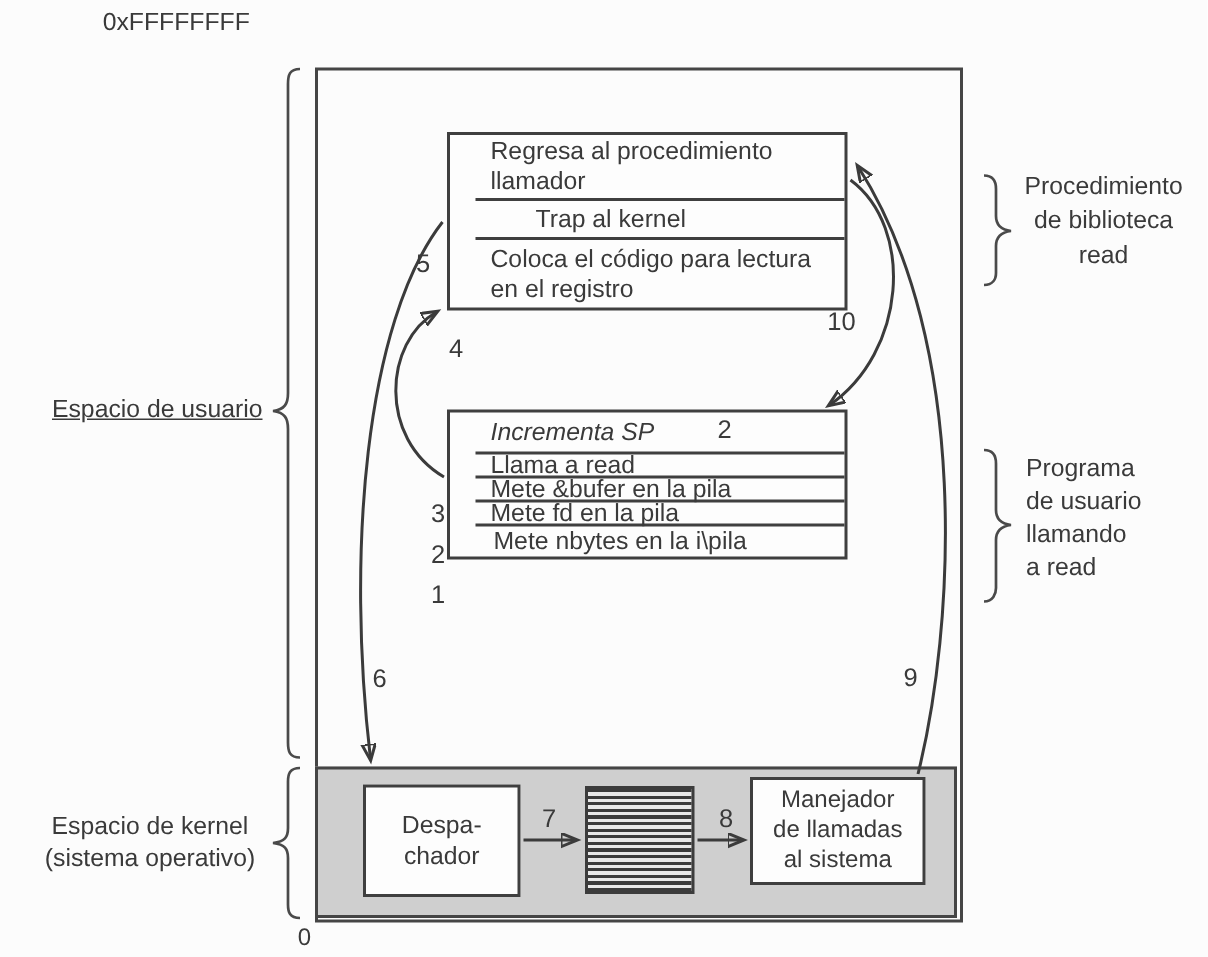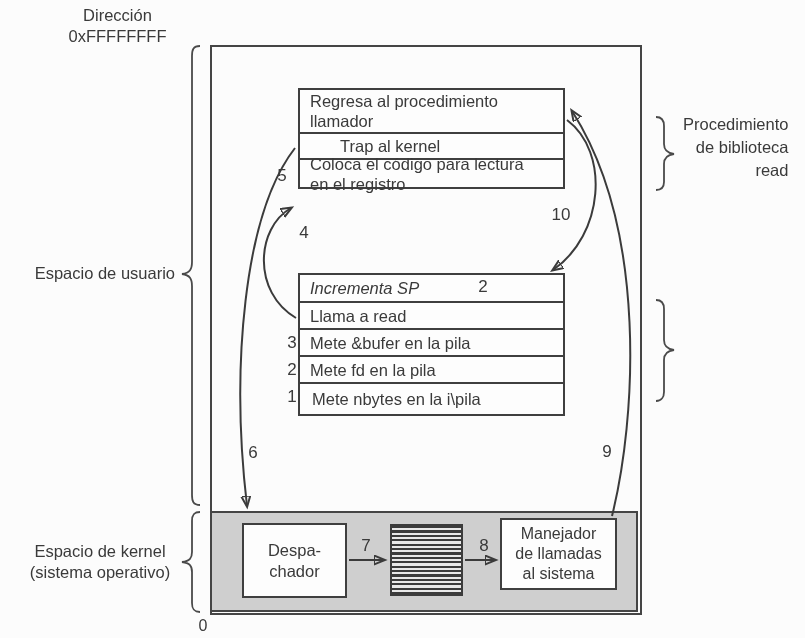--- a/index.html
+++ b/index.html
@@ -23,53 +23,53 @@
   }
   
   .stackbox{
     width:267px;border:2px solid #3f3f3f;background:#fdfdfd;
     box-sizing:border-box;z-index:3;
   }
   .stackbox .row{
     display:flex;align-items:center;
     border-bottom:2px solid #3f3f3f;
     padding-left:10px;box-sizing:border-box;
-    font-size:16.5px;line-height:20px;
+    font-size:16.5px;line-height:20px;margin-left:17px;
   }
   .stackbox .row:last-child{border-bottom:none;}
   .stackbox .row span{display:block;max-width:215px;}
   #library-box{left:298px;top:88px;}
   #library-box .r1{height:44px;}
   #library-box .r2{height:26px;padding-left:40px;}
-  #library-box .r3{height:27px;}
+  #library-box .r3{height:45px;}
   #user-box{left:298px;top:273px;}
-  #user-box .row{height:27px;}
+  #user-box .row{height:16px;}
   #user-box .r1{height:28px;font-style:italic;}
-  #user-box .r5{height:30px;padding-left:12px;}
+  #user-box .r5{height:20px;padding-left:12px;}
   
   .kbox{
     border:2px solid #3f3f3f;background:#fdfdfd;box-sizing:border-box;
     display:flex;flex-direction:column;align-items:center;justify-content:center;
     text-align:center;z-index:4;font-size:16.5px;line-height:21px;
   }
   #dispatcher-box{left:242px;top:523px;width:105px;height:75px;}
   #handler-box{left:500px;top:518px;width:117px;height:72px;font-size:16px;line-height:20px;}
   #hatch-box{
     left:390px;top:524px;width:73px;height:72px;z-index:4;
     border:2px solid #3c3c3c;box-sizing:border-box;
     background:repeating-linear-gradient(to bottom,
       #3c3c3c 0px,#3c3c3c 2.2px,#e9e9e9 2.2px,#e9e9e9 4.4px);
   }
   
   .lbl{font-size:16.5px;line-height:21px;z-index:6;}
   #address-label{left:50px;top:5px;width:135px;text-align:center;}
-  #user-space-label{left:18px;top:263px;width:157px;text-align:right;}
+  #user-space-label{left:18px;top:263px;width:157px;text-align:right;text-decoration:underline;}
   #kernel-space-label{left:16px;top:541px;width:168px;text-align:center;}
   #zero-label{left:192px;top:615px;width:22px;text-align:center;font-size:16px;}
-  #library-brace-label{left:683px;top:113px;text-align:right;line-height:23px;}
+  #library-brace-label{left:683px;top:113px;text-align:center;line-height:23px;}
   #program-brace-label{left:684px;top:301px;text-align:left;line-height:22px;}
   
   .step{
     position:absolute;z-index:7;font-size:17px;line-height:18px;
     width:22px;text-align:center;color:#3a3a3a;
   }
   
   #overlay{position:absolute;left:0;top:0;width:805px;height:638px;z-index:5;pointer-events:none;}
   #overlay path{fill:none;stroke:#3b3b3b;stroke-width:2px;}
   #overlay path.brace{stroke-width:1.8px;stroke:#4a4a4a;}
@@ -120,21 +120,20 @@
 
   <div class="abs" id="hatch-box"></div>
 
   <div class="abs kbox" id="handler-box">
     <span>Manejador</span>
     <span>de llamadas</span>
     <span>al sistema</span>
   </div>
 
   <div class="abs lbl" id="address-label">
-    <div>Dirección</div>
     <div>0xFFFFFFFF</div>
   </div>
 
   <div class="abs lbl" id="user-space-label">
     <span>Espacio de usuario</span>
   </div>
 
   <div class="abs lbl" id="kernel-space-label">
     <div>Espacio de kernel</div>
     <div>(sistema operativo)</div>
@@ -143,20 +142,26 @@
   <div class="abs lbl" id="zero-label">
     <span>0</span>
   </div>
 
   <div class="abs lbl" id="library-brace-label">
     <div>Procedimiento</div>
     <div>de biblioteca</div>
     <div>read</div>
   </div>
 
+  <div class="abs lbl" id="program-brace-label">
+    <div>Programa</div>
+    <div>de usuario</div>
+    <div>llamando</div>
+    <div>a read</div>
+  </div>
 
   <div class="step" style="left:281px;top:388px;">1</div>
   <div class="step" style="left:281px;top:361px;">2</div>
   <div class="step" style="left:281px;top:334px;">3</div>
   <div class="step" style="left:293px;top:224px;">4</div>
   <div class="step" style="left:271px;top:167px;">5</div>
   <div class="step" style="left:242px;top:444px;">6</div>
   <div class="step" style="left:355px;top:537px;">7</div>
   <div class="step" style="left:473px;top:537px;">8</div>
   <div class="step" style="left:596px;top:443px;">9</div>

